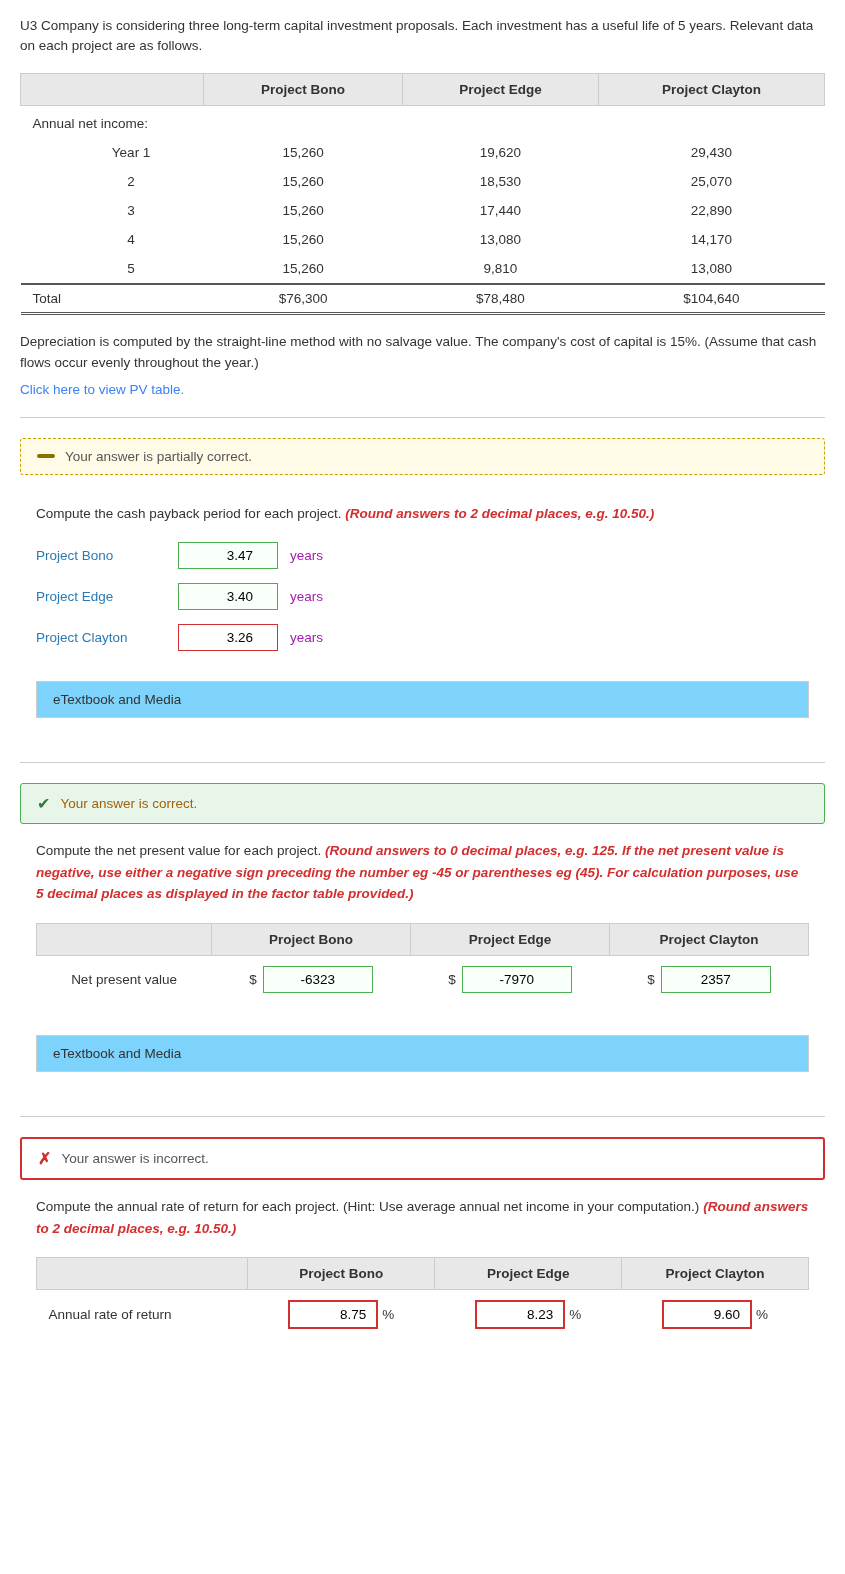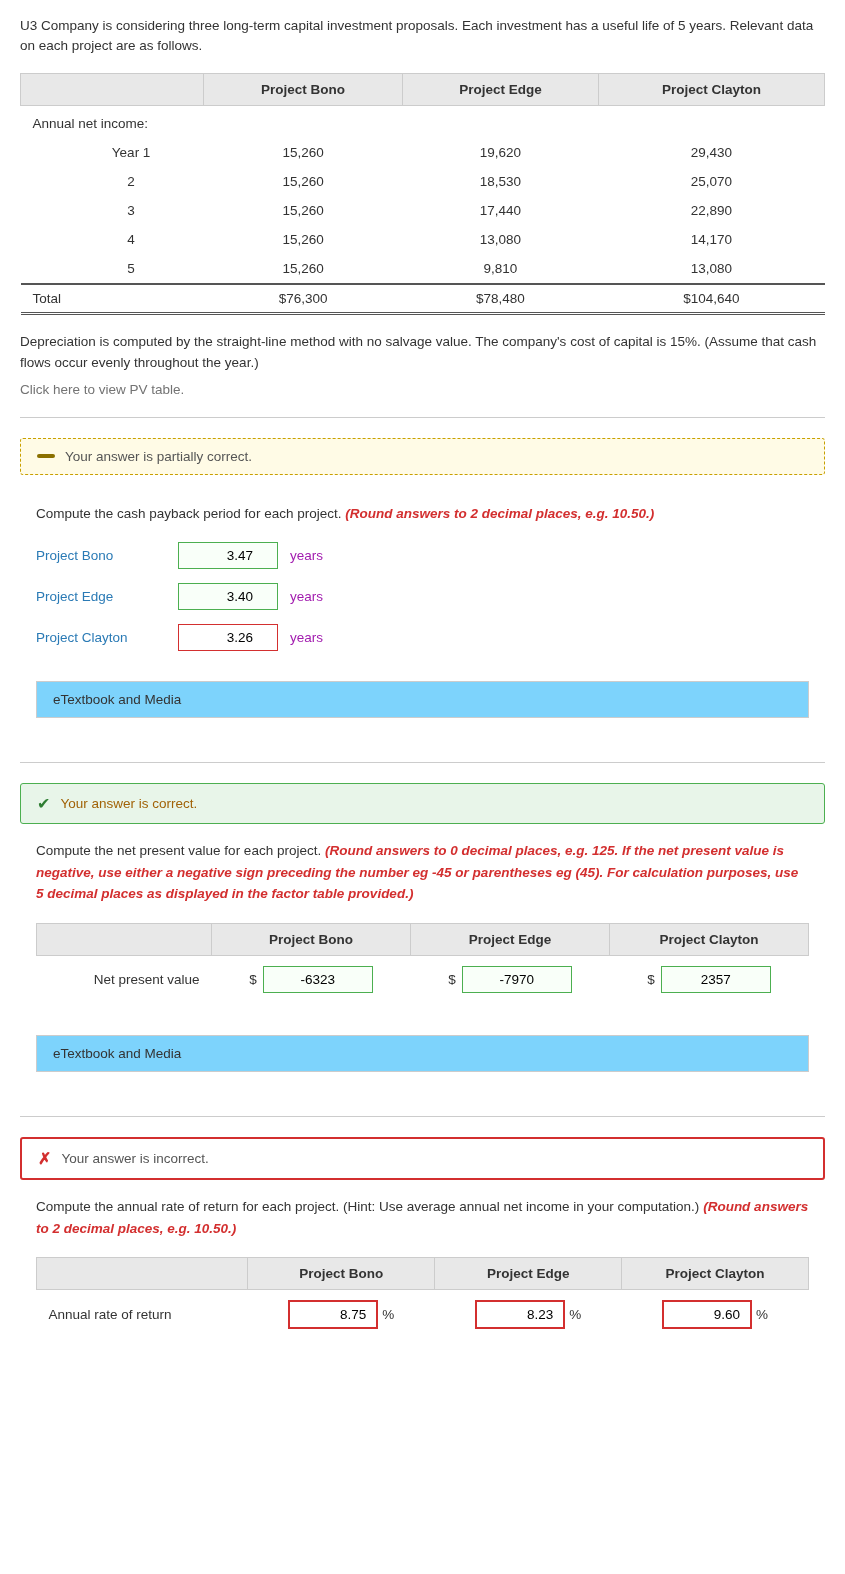--- a/index.html
+++ b/index.html
@@ -58,21 +58,21 @@
       text-align: center;
       padding-left: 40px;
     }
     .note-text {
       font-size: 13.5px;
       color: #333;
       line-height: 1.6;
       margin-bottom: 8px;
     }
     .pv-link {
-      color: #737373;
+      color: #3b82f6;
       text-decoration: none;
       font-size: 13.5px;
       display: block;
       margin-bottom: 20px;
     }
     hr.divider {
       border: none;
       border-top: 1px solid #ccc;
       margin: 12px 0 20px 0;
     }
@@ -220,21 +220,21 @@
     .npv-table th:first-child {
       background: #e8e8e8;
       text-align: left;
     }
     .npv-table td {
       padding: 10px 12px;
       font-size: 13.5px;
       border: none;
     }
     .npv-table td:first-child {
-      text-align: right;
+      text-align: center;
     }
     .npv-input-cell {
       display: flex;
       align-items: center;
       justify-content: center;
       gap: 6px;
     }
     .dollar-sign {
       font-size: 13.5px;
     }

